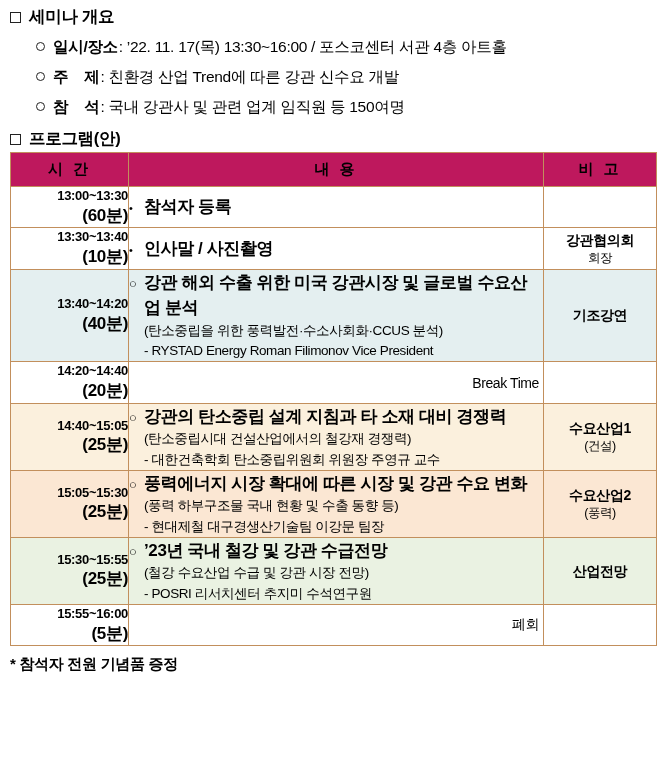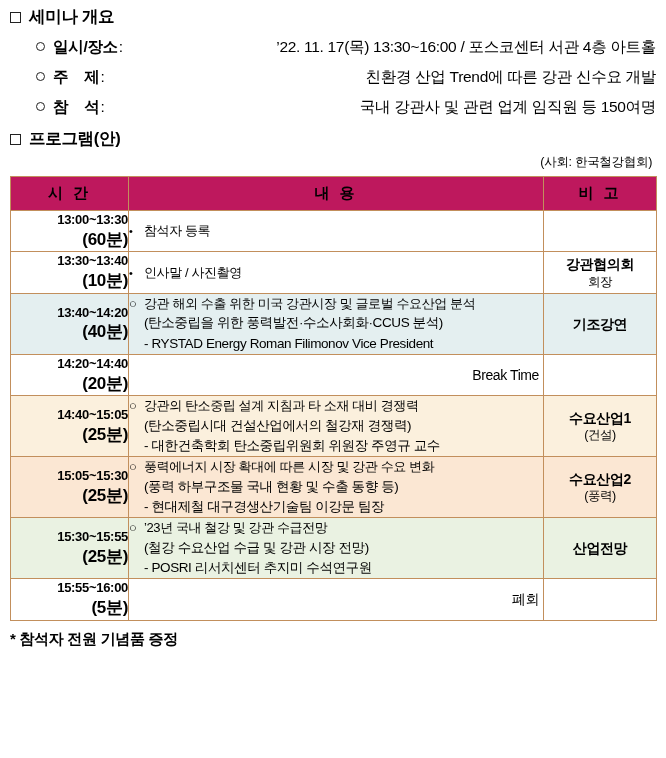--- a/index.html
+++ b/index.html
@@ -37,21 +37,20 @@
     height: 11px;
     border: 1.6px solid #222;
     box-sizing: border-box;
   }
 
   
   .bullets {
     margin: 9px 0 0 0;
     padding: 0;
     list-style: none;
-    text-align: right;
   }
   .bullets li {
     display: flex;
     align-items: baseline;
     font-size: 15.5px;
     letter-spacing: -0.3px;
     margin: 0 0 9px 0;
     padding-left: 26px;
   }
   .circ {
@@ -151,21 +150,21 @@
     align-items: baseline;
     line-height: 1.5;
   }
   .mk {
     flex: 0 0 auto;
     width: 15px;
     font-size: 13px;
   }
   .mk.dot { font-size: 11px; }
   .ln .tx { flex: 1 1 auto; }
-  .ln.t1 .tx { font-weight: normal; font-size: 13px; }
+  .ln.t1 .tx { font-weight: bold; font-size: 17px; }
   .ln.t2 { padding-left: 15px; }
   .ln.t2 .tx { font-size: 13.5px; }
   .ln.t3 { padding-left: 15px; }
   .ln.t3 .tx { font-size: 13.5px; }
 
   
   .tint-blue   { background: #e4eff0; }
   .tint-cream  { background: #fbf0dd; }
   .tint-peach  { background: #fbe7d3; }
   .tint-green  { background: #eaf2e2; }
@@ -207,21 +206,20 @@
       <span class="bsep">:</span>
       <span class="btext">국내 강관사 및 관련 업계 임직원 등 150여명</span>
     </li>
   </ul>
 
   <div class="section-head prog-head">
     <span class="sq"></span>
     <span>프로그램(안)</span>
   </div>
 
-  <div class="host-line">(사회: 한국철강협회)</div>
 
   <table class="program">
     <colgroup>
       <col class="c-time">
       <col class="c-body">
       <col class="c-note">
     </colgroup>
     <thead>
       <tr>
         <th>시 간</th>

